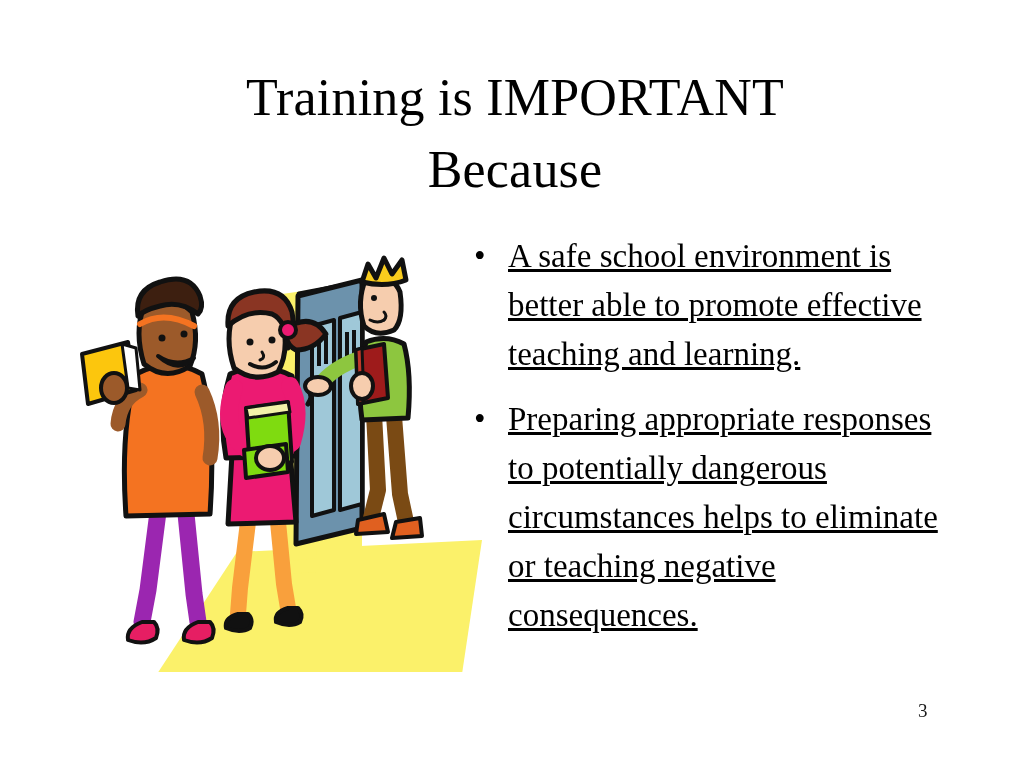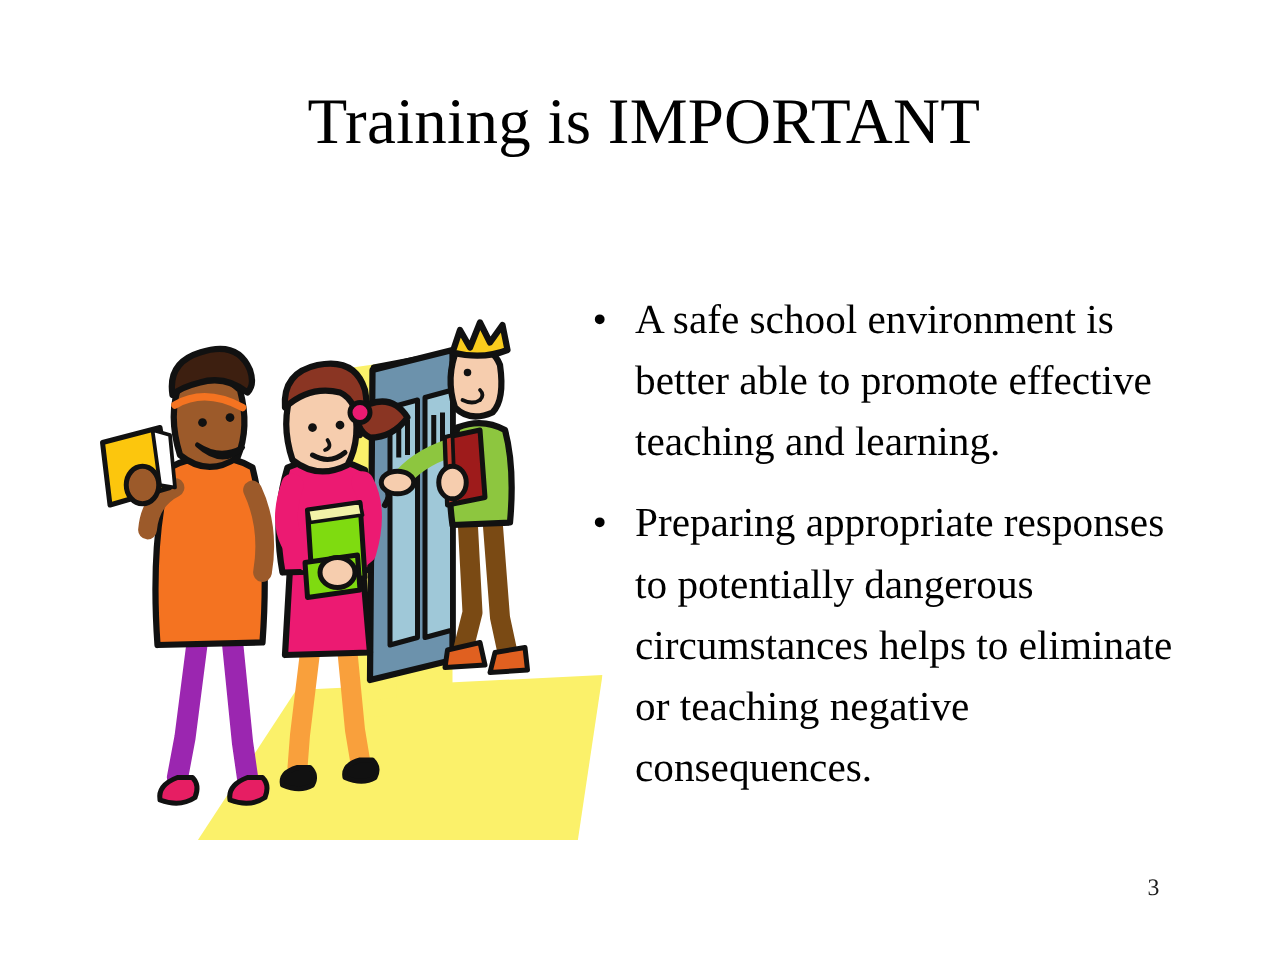--- a/index.html
+++ b/index.html
@@ -59,20 +59,21 @@
   .bullet-mark {
     position: absolute;
     left: 6px;
     top: 0;
     font-size: 33px;
     line-height: 49px;
     color: #000000;
   }
   .bullet-text {
     display: block;
+    text-decoration: underline;
   }
 
   
   #page-number {
     position: absolute;
     left: 918px;
     top: 700px;
     font-size: 19px;
     line-height: 22px;
     color: #1a1a1a;
@@ -92,20 +93,21 @@
     height: 450px;
   }
 </style>
 </head>
 <body>
 
 <div id="slide">
 
   <div id="title-block">
     <div class="title-line">Training is IMPORTANT</div>
+    <div class="title-line">Because</div>
   </div>
 
   <div id="illustration">
     <svg viewBox="0 0 420 450" xmlns="http://www.w3.org/2000/svg">
       <g stroke="#111111" stroke-width="5" stroke-linejoin="round" stroke-linecap="round">
 
         <polygon points="175,330 420,318 400,452 95,452" fill="#fbf16a" stroke="none"></polygon>
 
         <polygon points="220,72 290,62 292,348 222,352" fill="#fbf16a" stroke="none"></polygon>
         <polygon points="258,70 300,66 300,352 258,352" fill="#fbf16a" stroke="none"></polygon>

